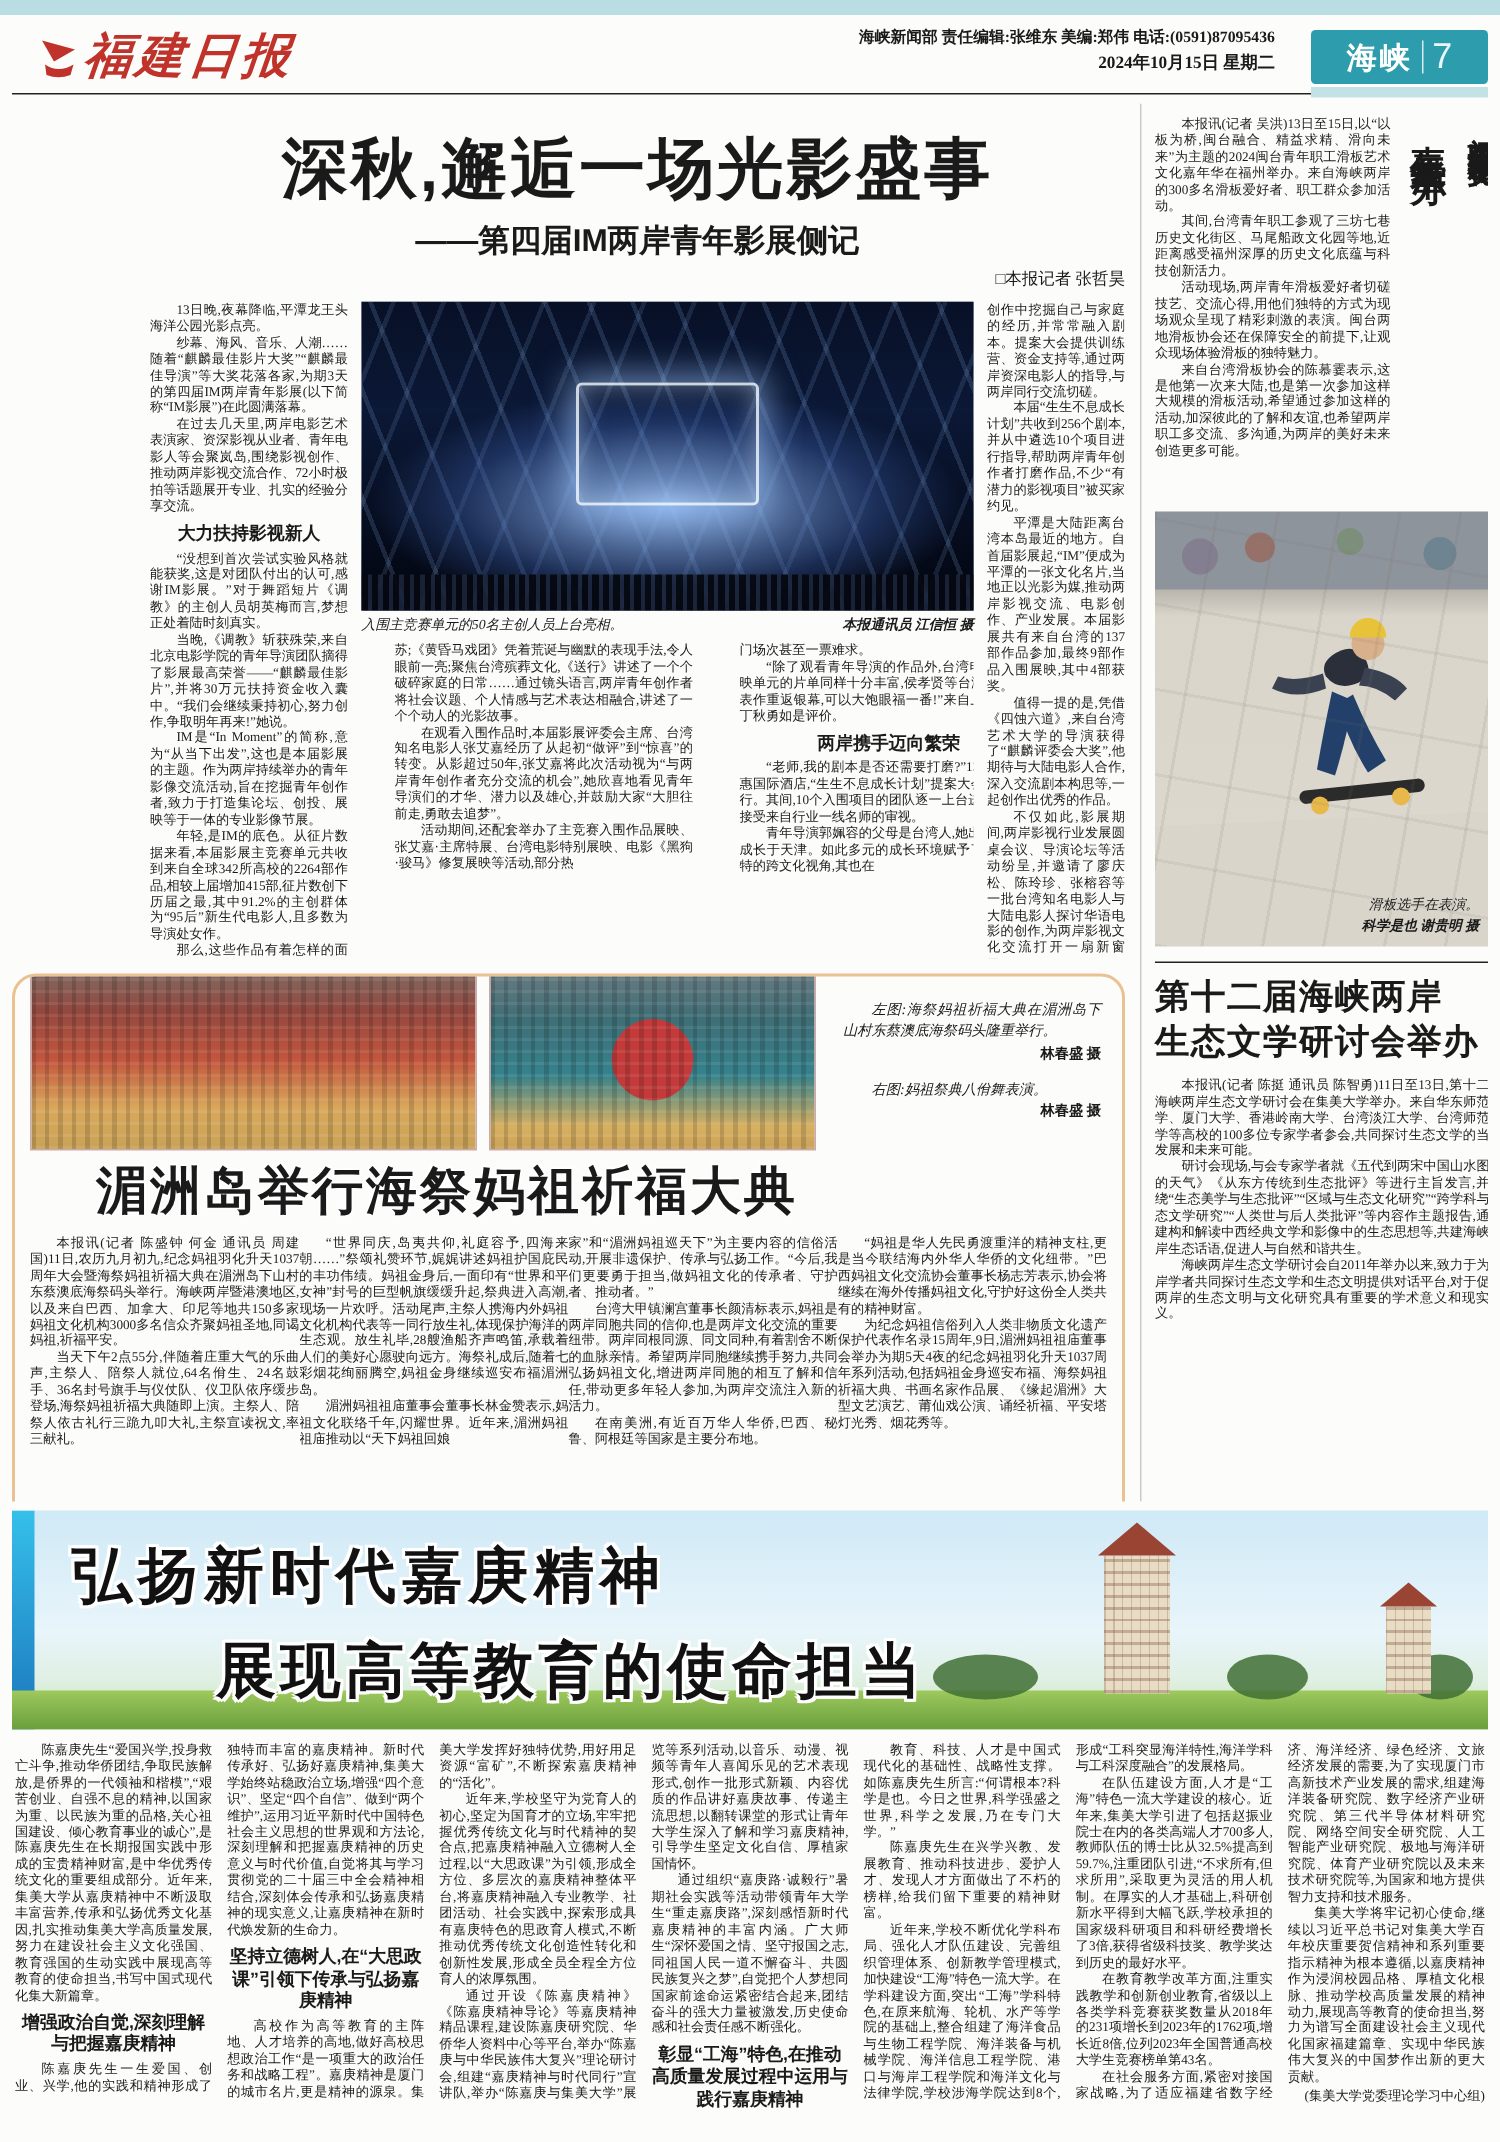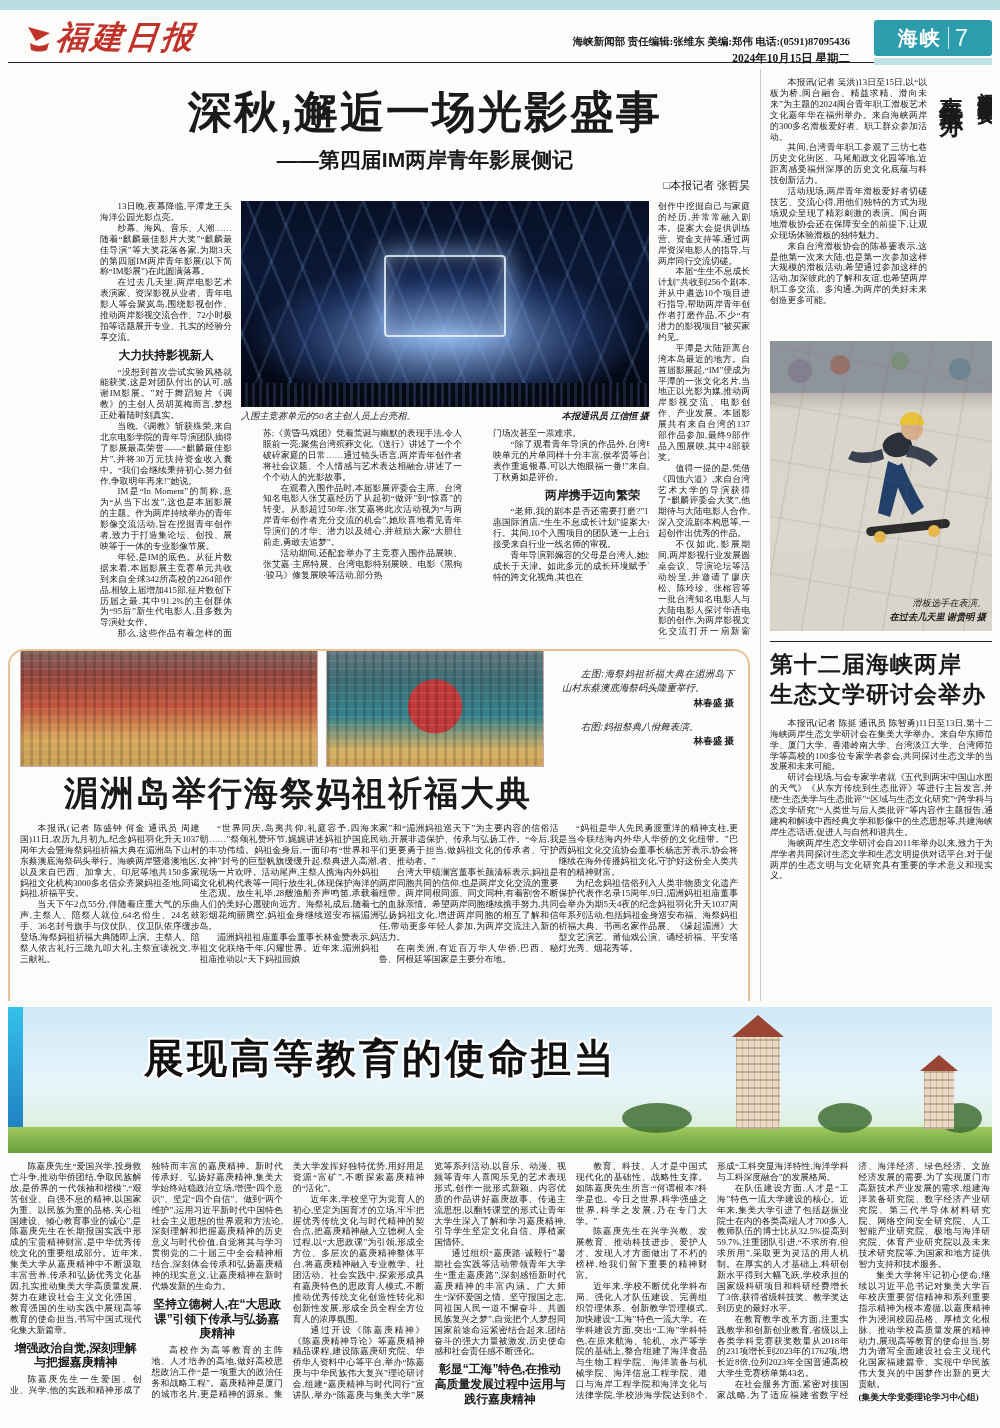--- a/index.html
+++ b/index.html
@@ -4,38 +4,38 @@
 <style>
   html,body{margin:0;padding:0;background:#e9e9e6;}
   .page{position:relative;width:1000px;height:1428px;margin:0 auto;background:#fcfcfa;overflow:hidden;
         font-family:"Liberation Serif","DejaVu Serif",serif;color:#1a1a1a;}
   
   .top-strip{height:10px;background:#b9dde2;}
   .header{position:relative;height:52px;}
   .logo{position:absolute;left:26px;top:6px;display:flex;align-items:center;gap:4px;}
   .logo-text{color:#c0332a;font-family:"Liberation Serif",serif;font-weight:900;font-style:italic;
              font-size:32px;letter-spacing:3px;transform:skewX(-6deg);}
-  .head-info{position:absolute;right:150px;top:24px;text-align:right;line-height:1.5;}
+  .head-info{position:absolute;right:150px;top:8px;text-align:right;line-height:1.5;}
   .dept{font-size:10.5px;font-weight:bold;}
   .date{font-size:11.5px;font-weight:bold;}
   .badge{position:absolute;right:8px;top:10px;width:118px;height:36px;background:#2d9dad;border-radius:3px;
          display:flex;align-items:center;justify-content:center;gap:6px;color:#fff;
          font-family:"Liberation Sans","DejaVu Sans",sans-serif;}
   .badge .sec{font-size:20px;font-weight:900;letter-spacing:2px;}
   .badge .div{width:1px;height:22px;background:rgba(255,255,255,.8);}
   .badge .num{font-size:24px;font-weight:300;color:#eaf7f9;}
   .badge-under{position:absolute;right:8px;top:48px;width:118px;height:7px;background:#c3e2e6;}
   .rule{height:0;border-top:1.5px solid #222;margin:0 8px;}
   
   .news-body{font-size:8.8px;line-height:1.24;text-align:justify;}
   .para{margin:0;text-indent:2em;text-align:justify;}
   .para.pc{text-indent:0;}
   .sub-h{font-family:"Liberation Sans","DejaVu Sans",sans-serif;font-weight:bold;text-align:center;
          text-indent:0;font-size:1.35em;margin:5px 0 4px;}
-  .sig{text-indent:0;text-align:left;margin:2px 0 0;font-weight:bold;}
+  .sig{text-indent:0;text-align:right;margin:2px 0 0;font-weight:normal;}
   .credit{font-weight:bold;}
   
   .content{display:flex;gap:10px;margin:6px 8px 0;height:932px;overflow:hidden;}
   .left-main{width:742px;flex:none;}
   .top-article{margin-left:92px;width:650px;}
   h1.main-h{margin:14px 0 2px;text-align:center;font-family:"Liberation Sans","DejaVu Sans",sans-serif;
             font-weight:900;font-size:44px;letter-spacing:2px;}
   .subtitle{text-align:center;font-family:"Liberation Sans","DejaVu Sans",sans-serif;font-weight:bold;font-size:21px;margin:4px 0;}
   .byline{text-align:right;font-size:11px;margin:4px 0 8px;}
   .article-top{display:flex;gap:9px;height:438px;overflow:hidden;}
@@ -267,21 +267,21 @@
           <path d="M140 104 q20 4 28 14 l-8 8 q-12 -10 -24 -10 z" fill="#3a4252"></path>
           <path d="M118 120 q-6 28 -10 52 l12 4 q8 -26 12 -50 z" fill="#23406b"></path>
           <path d="M132 122 q10 24 22 44 l-12 8 q-14 -22 -20 -46 z" fill="#23406b"></path>
           <rect x="96" y="182" width="84" height="9" rx="4.5" fill="#2b2b2b" transform="rotate(-6 138 186)"></rect>
           <circle cx="110" cy="196" r="6" fill="#e8b84b"></circle>
           <circle cx="164" cy="190" r="6" fill="#e8b84b"></circle>
           <path d="M0 210 L222 200 L222 290 L0 290 Z" fill="#d9d5cb"></path>
         </svg>
         <div class="skate-cap">
           <div>滑板选手在表演。</div>
-          <div class="credit">在过去几天里 谢贵明 摄</div>
+          <div class="credit">科学是也 谢贵明 摄</div>
         </div>
       </div>
 
       <div class="eco">
         <h3>
           <span>第十二届海峡两岸</span><br>
           <span>生态文学研讨会举办</span>
         </h3>
         <div class="news-body">
             <p class="para">本报讯(记者 陈挺 通讯员 陈智勇)11日至13日,第十二届海峡两岸生态文学研讨会在集美大学举办。来自华东师范大学、厦门大学、香港岭南大学、台湾淡江大学、台湾师范大学等高校的100多位专家学者参会,共同探讨生态文学的当下发展和未来可能。</p>
@@ -299,20 +299,21 @@
     <div class="tree" style="right:120px;"></div>
     <div class="tree" style="right:300px;width:70px;"></div>
     <div class="tree" style="right:10px;width:44px;"></div>
     <div class="tower t1">
         <div class="roof"></div>
       </div>
     <div class="tower t2">
         <div class="roof"></div>
       </div>
     <div class="banner-text">
+      <div class="bl1">弘扬新时代嘉庚精神</div>
       <div class="bl2">展现高等教育的使命担当</div>
     </div>
   </div>
 
   <div class="jimei news-body">
       <p class="para">陈嘉庚先生“爱国兴学,投身救亡斗争,推动华侨团结,争取民族解放,是侨界的一代领袖和楷模”,“艰苦创业、自强不息的精神,以国家为重、以民族为重的品格,关心祖国建设、倾心教育事业的诚心”,是陈嘉庚先生在长期报国实践中形成的宝贵精神财富,是中华优秀传统文化的重要组成部分。近年来,集美大学从嘉庚精神中不断汲取丰富营养,传承和弘扬优秀文化基因,扎实推动集美大学高质量发展,努力在建设社会主义文化强国、教育强国的生动实践中展现高等教育的使命担当,书写中国式现代化集大新篇章。</p>
       <p class="sub-h">增强政治自觉,深刻理解与把握嘉庚精神</p>
       <p class="para">陈嘉庚先生一生爱国、创业、兴学,他的实践和精神形成了独特而丰富的嘉庚精神。新时代传承好、弘扬好嘉庚精神,集美大学始终站稳政治立场,增强“四个意识”、坚定“四个自信”、做到“两个维护”,运用习近平新时代中国特色社会主义思想的世界观和方法论,深刻理解和把握嘉庚精神的历史意义与时代价值,自觉将其与学习贯彻党的二十届三中全会精神相结合,深刻体会传承和弘扬嘉庚精神的现实意义,让嘉庚精神在新时代焕发新的生命力。</p>
       <p class="sub-h">坚持立德树人,在“大思政课”引领下传承与弘扬嘉庚精神</p>
       <p class="para">高校作为高等教育的主阵地、人才培养的高地,做好高校思想政治工作“是一项重大的政治任务和战略工程”。嘉庚精神是厦门的城市名片,更是精神的源泉。集美大学发挥好独特优势,用好用足资源“富矿”,不断探索嘉庚精神的“活化”。</p>

